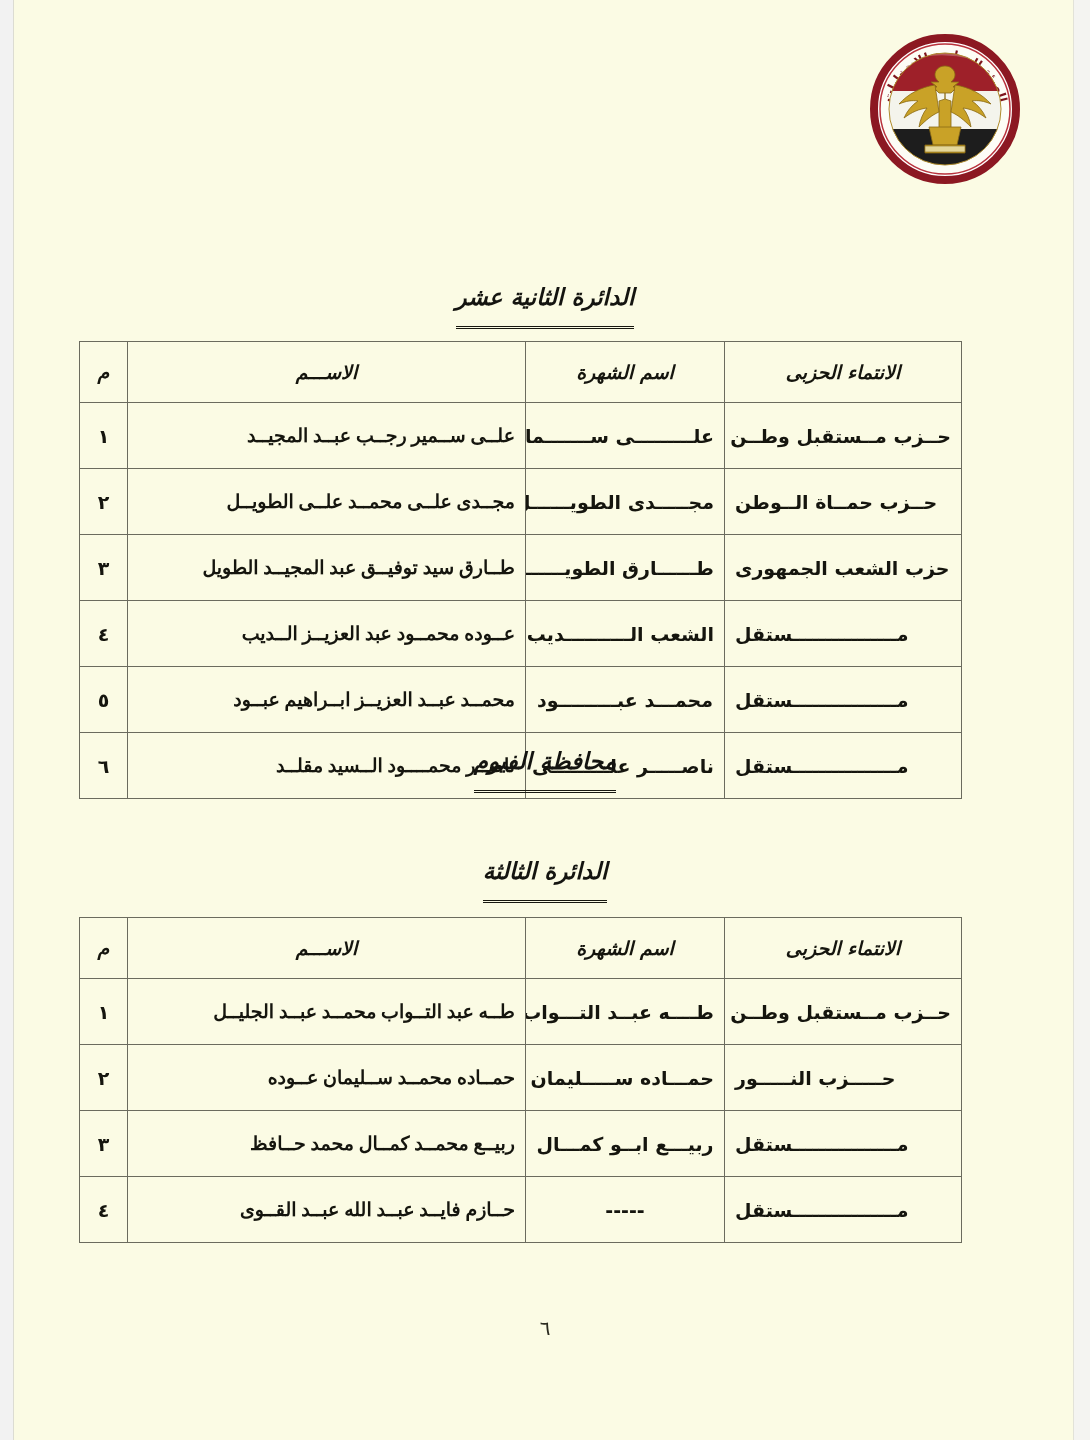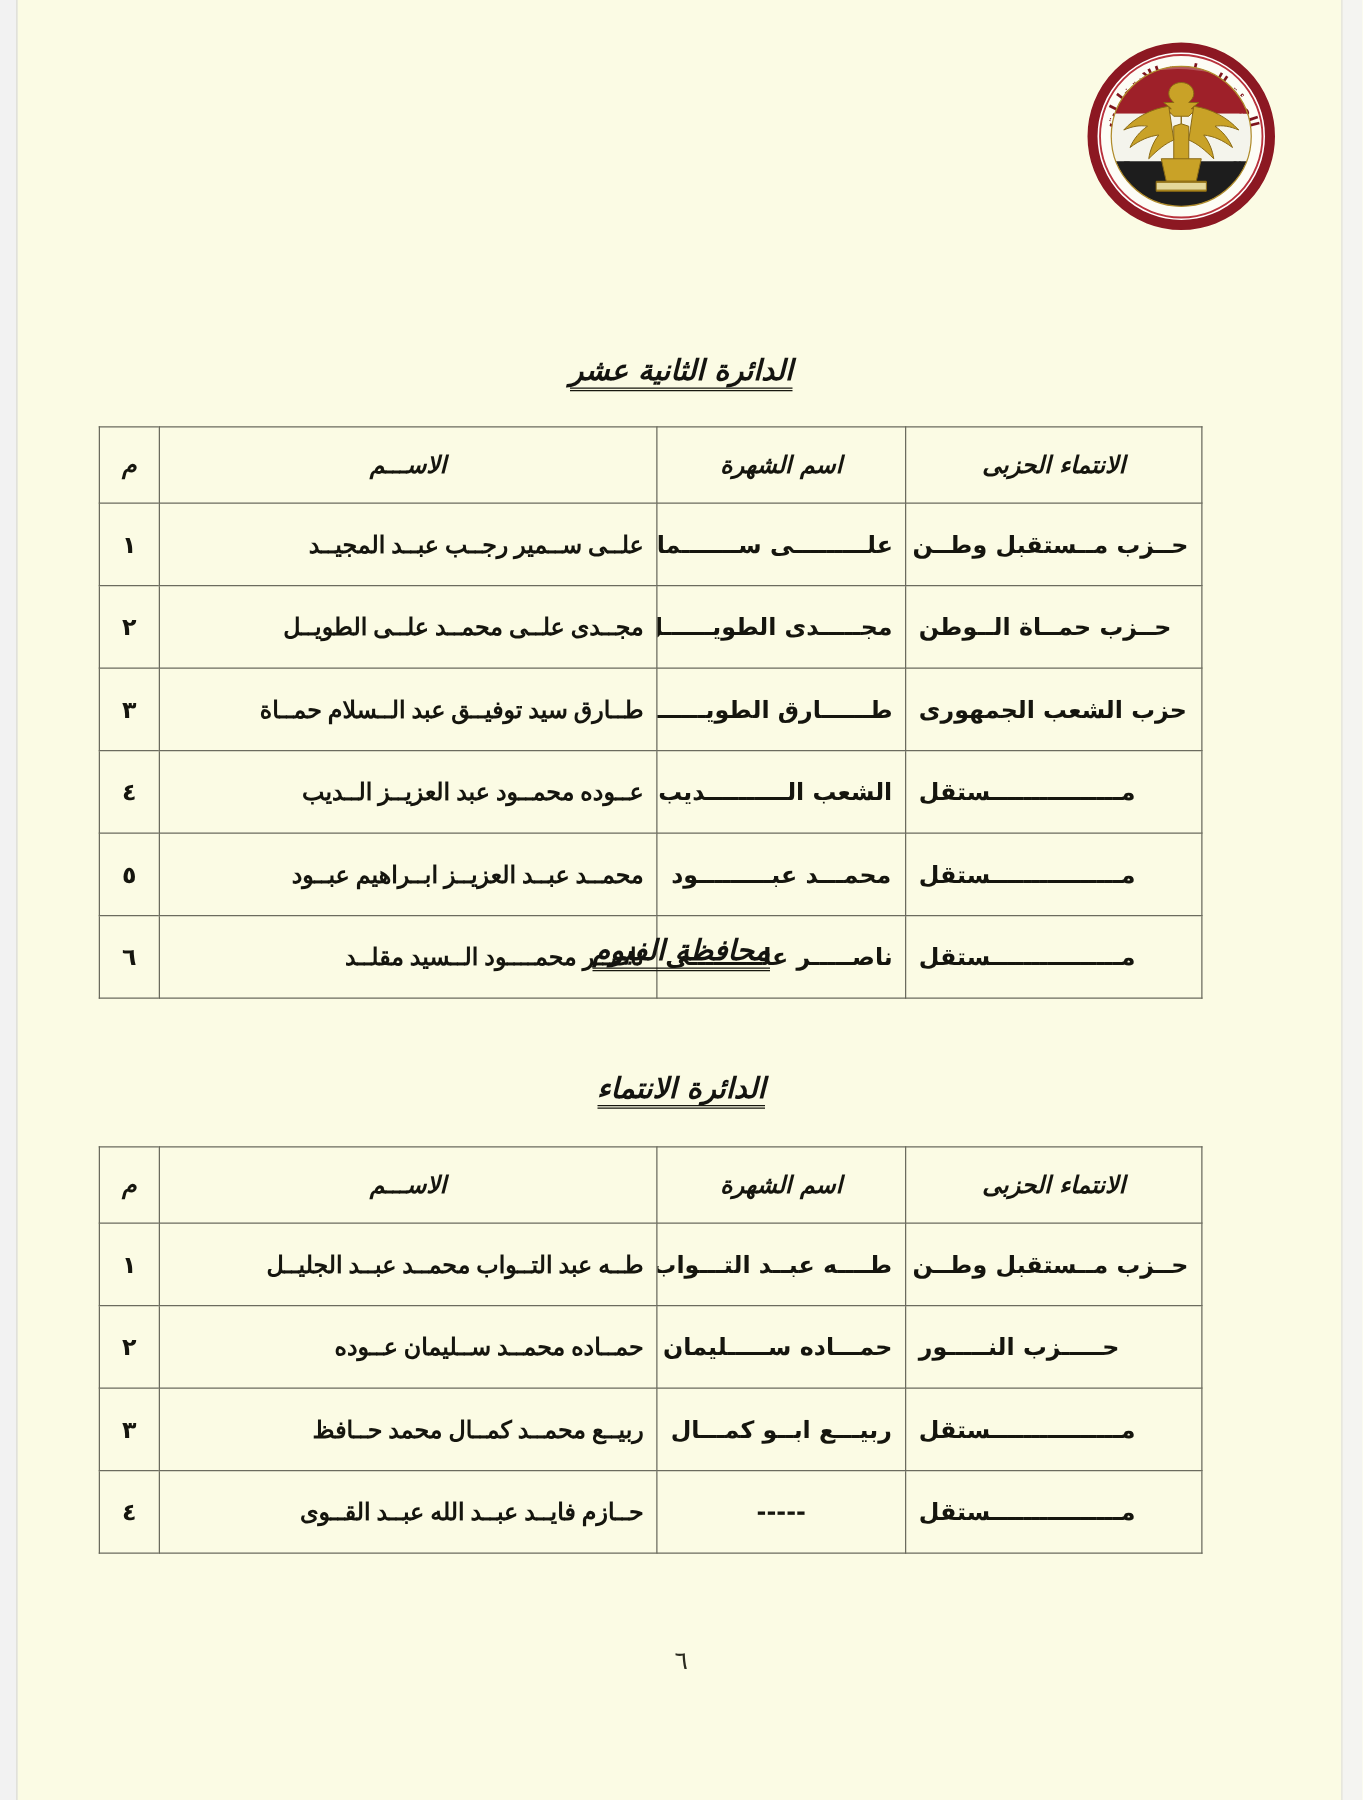--- a/index.html
+++ b/index.html
@@ -66,21 +66,21 @@
     font-family: "DejaVu Sans", "Liberation Sans", sans-serif;
     font-weight: bold;
     font-style: italic;
     font-size: 23px;
     color: #141410;
     letter-spacing: 0px;
     direction: rtl;
   }
   .heading span.u {
     display: inline-block;
-    padding-bottom: 0;
+    padding-bottom: 16px;
     border-bottom: 3px double #17170f;
   }
   #heading-district-12 { top: 284px; }
   #heading-governorate { top: 748px; }
   #heading-district-3  { top: 858px; }
 
   
   table.cand-table {
     position: absolute;
     border-collapse: collapse;
@@ -216,21 +216,21 @@
       </tr>
       <tr>
         <td class="cell-party">حــزب حمــاة الــوطن</td>
         <td class="cell-known">مجـــــدى الطويــــــل</td>
         <td class="cell-name">مجــدى علــى محمــد علــى الطويــل</td>
         <td class="cell-no">٢</td>
       </tr>
       <tr>
         <td class="cell-party">حزب الشعب الجمهورى</td>
         <td class="cell-known">طــــــارق الطويــــــل</td>
-        <td class="cell-name">طــارق سيد توفيــق عبد الــسلام حمــاة</td>
+        <td class="cell-name">طــارق سيد توفيــق عبد المجيــد الطويل</td>
         <td class="cell-no">٣</td>
       </tr>
       <tr>
         <td class="cell-party">مــــــــــــــــستقل</td>
         <td class="cell-known">الشعب الــــــــــديب</td>
         <td class="cell-name">عــوده محمــود عبد العزيــز الــديب</td>
         <td class="cell-no">٤</td>
       </tr>
       <tr>
         <td class="cell-party">مــــــــــــــــستقل</td>
@@ -245,21 +245,21 @@
         <td class="cell-no">٦</td>
       </tr>
     </tbody>
   </table>
 
   <div class="heading" id="heading-governorate">
     <span class="u">محافظة الفيوم</span>
   </div>
 
   <div class="heading" id="heading-district-3">
-    <span class="u">الدائرة الانتماء</span>
+    <span class="u">الدائرة الثالثة</span>
   </div>
 
   <table class="cand-table" id="table-district-3">
     <colgroup>
       <col class="c-party">
         <col class="c-known">
         <col class="c-name">
         <col class="c-no">
     </colgroup>
     <thead>

